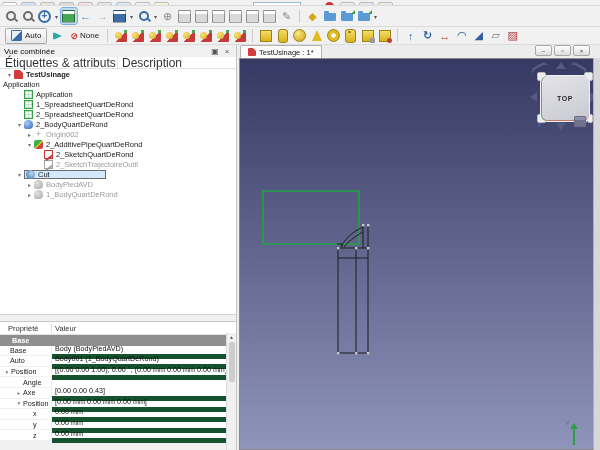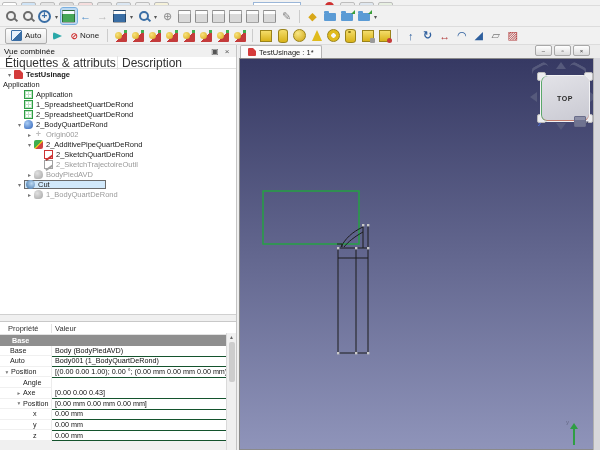--- a/index.html
+++ b/index.html
@@ -115,21 +115,21 @@
   .props-header{height:12px;background:#fff;display:flex;align-items:center;font-size:7.5px;
       color:#333;border-bottom:1px solid #e2e2e2;border-top:1px solid #c8c8c8}
   .props-header .c1{width:52px;padding-left:8px;border-right:1px solid #e2e2e2;box-sizing:border-box}
   .props-header .c2{padding-left:3px}
   #props{background:#fff;position:relative}
   .prow{height:10.6px;display:flex;align-items:center;font-size:7.2px;box-sizing:border-box}
   .prow .nc{width:52px;flex:none;display:flex;align-items:center;height:100%;
       border-right:1px solid #ececec;border-bottom:1px solid #f0f0f0;box-sizing:border-box;
       white-space:nowrap;overflow:hidden;color:#222}
   .prow .vc{flex:1;height:100%;display:flex;align-items:center;padding-left:3px;
-      border-bottom:1px solid #14532d;white-space:nowrap;overflow:hidden;color:#111}
+      border-bottom:5px solid #14532d;white-space:nowrap;overflow:hidden;color:#111}
   .prow.group{background:#8f8f8f;color:#fff;font-weight:bold;padding-left:12px}
   .prow .pexp{width:8px;font-size:5.5px;color:#777;text-align:center;flex:none}
   #pscroll{position:absolute;right:0;top:288px;bottom:0;width:10px;background:#f0f0f0;
       border-left:1px solid #dadada;display:flex;flex-direction:column;align-items:center;box-sizing:border-box}
   #pscroll .sarr{font-size:5px;color:#666;line-height:8px}
   #pscroll .sthumb{width:6px;height:40px;background:#cdcdcd;border-radius:2px;margin-top:1px}
   
   #mdi{position:absolute;left:238px;top:45px;right:0;bottom:0;background:#ececec}
   .tabbar{height:13px;display:flex;}
   .doctab{height:12px;background:#fbfbfb;border:1px solid #b4b4b4;border-bottom:none;display:flex;
@@ -405,33 +405,33 @@
         <span class="exp"></span>
         <span class="ti i-sketch"></span>
         <span>2_SketchQuartDeRond</span>
       </div>
       <div class="trow grayed">
         <span style="width: 35px; flex: 0 0 auto;"></span>
         <span class="exp"></span>
         <span class="ti i-sketch"></span>
         <span>2_SketchTrajectoireOutil</span>
       </div>
+      <div class="trow">
+        <span style="width: 15px; flex: 0 0 auto;"></span>
+        <span class="exp">▾</span>
+        <span class="editwrap">
+          <span class="ti i-cut"></span>
+          <span>Cut</span>
+        </span>
+      </div>
       <div class="trow grayed">
         <span style="width: 25px; flex: 0 0 auto;"></span>
         <span class="exp">▸</span>
         <span class="ti i-body"></span>
         <span>BodyPiedAVD</span>
-      </div>
-      <div class="trow">
-        <span style="width: 15px; flex: 0 0 auto;"></span>
-        <span class="exp">▾</span>
-        <span class="editwrap">
-          <span class="ti i-cut"></span>
-          <span>Cut</span>
-        </span>
       </div>
       <div class="trow grayed">
         <span style="width: 25px; flex: 0 0 auto;"></span>
         <span class="exp">▸</span>
         <span class="ti i-body"></span>
         <span>1_BodyQuartDeRond</span>
       </div>
     </div>
   <div id="treespace"></div>
   <div class="props-header">

